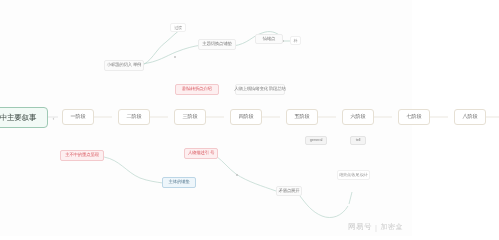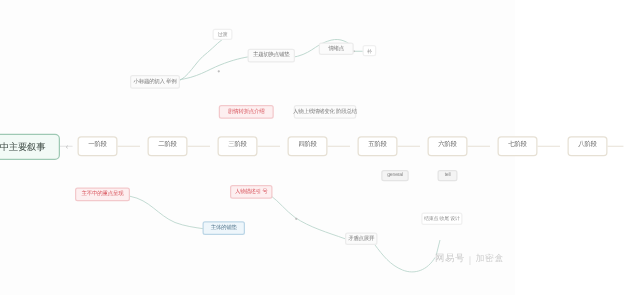--- a/index.html
+++ b/index.html
@@ -96,21 +96,21 @@
   .collapse-handle{
     position:absolute;
     width:7px;height:9px;
     display:flex;align-items:center;justify-content:center;
     color:#b8b8b8;font-size:6px;
     background:transparent;
     cursor:pointer;
   }
   .watermark{
     position:absolute;
-    right:9px;bottom:24px;
+    right:9px;bottom:4px;
     font-size:7.5px;
     color:#c9c9c9;
     letter-spacing:0.5px;
     display:flex;align-items:center;gap:3px;
   }
   .watermark .sep{color:#dcdcdc;}
   .watermark .wm-sub{font-size:7px;color:#cdcdcd;}
 </style>
 </head>
 <body>

